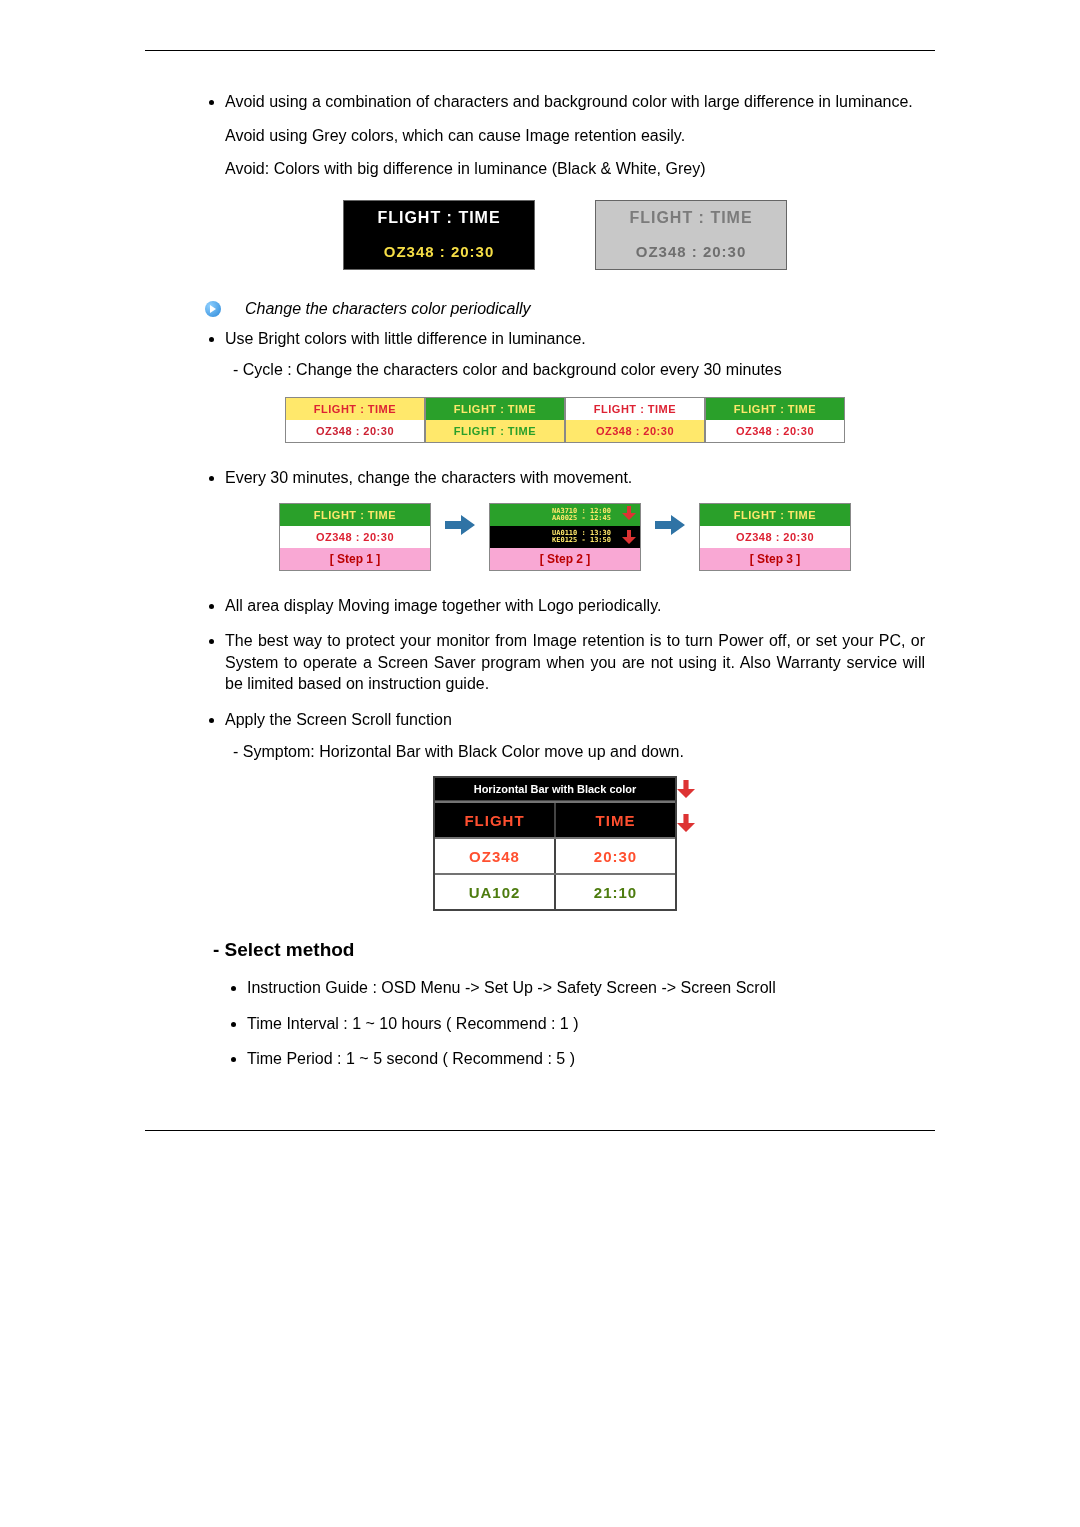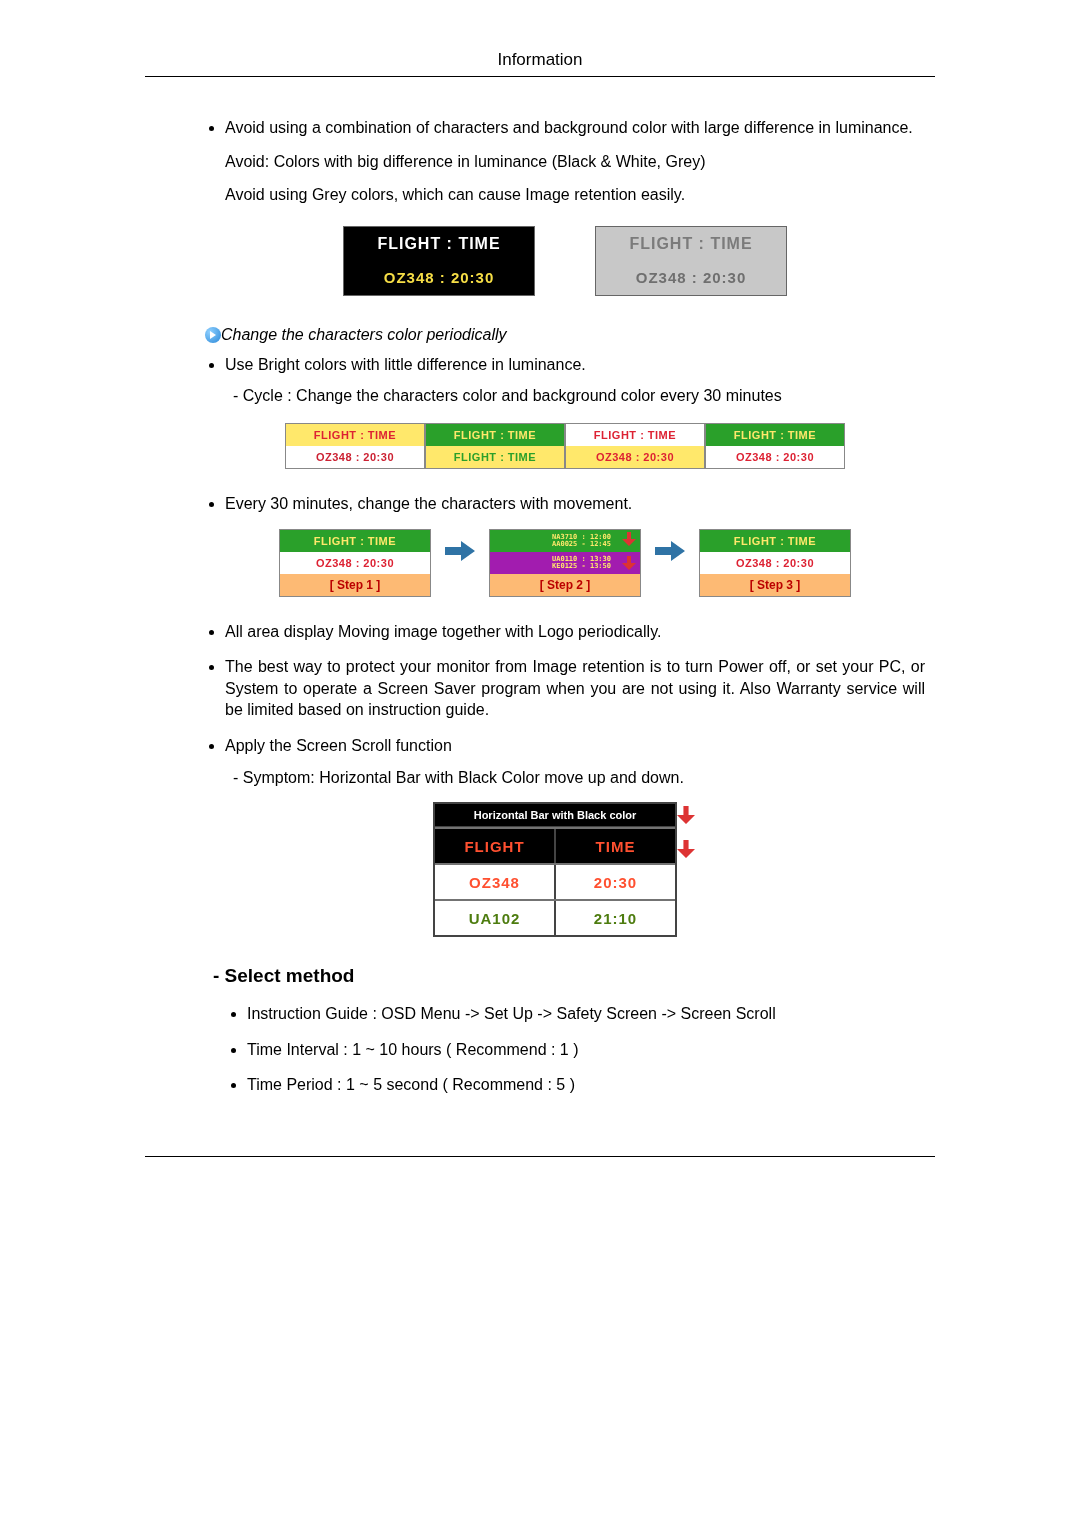--- a/index.html
+++ b/index.html
@@ -45,21 +45,21 @@
   }
   .sub-indent {
     margin-top: 10px;
     margin-left: 8px;
   }
 
   
   .arrow-row {
     display: flex;
     align-items: center;
-    gap: 0;
+    gap: 24px;
     margin: 20px 0 10px 0;
   }
   .arrow-icon {
     width: 16px; height: 16px;
     border-radius: 50%;
     background: radial-gradient(circle at 30% 30%, #8fd0ff, #2a88d8);
     display:flex; align-items:center; justify-content:center;
     color:#fff; font-size:11px;
   }
   .arrow-icon svg { width:10px; height:10px; }
@@ -125,21 +125,21 @@
   .steppanel .r {
     height: 22px;
     display:flex; align-items:center; justify-content:center;
     font-weight:bold;
     font-size:11px;
     letter-spacing: 0.5px;
   }
   .steppanel .cap {
     height:22px;
     display:flex; align-items:center; justify-content:center;
-    background:#fdba74;
+    background:#f9a8d4;
     color: #b00;
     font-size:12px;
     font-weight:bold;
   }
   .step2-inner { position:relative; }
   .step2-inner .r {
     line-height:1;
     font-size:7px;
     letter-spacing:0;
     font-family: monospace;
@@ -202,29 +202,28 @@
   .section-h {
     font-weight:bold;
     font-size:19px;
     margin: 24px 0 16px 8px;
   }
 </style>
 </head>
 <body>
 
 <div class="page">
-  <div class="header-title">Information</div>
   <hr class="hr-top">
 
   <div class="content">
     <ul class="bullets">
       <li>
         <span>Avoid using a combination of characters and background color with large difference in luminance.</span>
+        <div class="sub">Avoid using Grey colors, which can cause Image retention easily.</div>
         <div class="sub">Avoid: Colors with big difference in luminance (Black &amp; White, Grey)</div>
-        <div class="sub">Avoid using Grey colors, which can cause Image retention easily.</div>
       </li>
     </ul>
 
     <div class="fig-row1">
       <div class="panel-large">
         <div class="r p1a-r1">FLIGHT  :  TIME</div>
         <div class="r p1a-r2">OZ348    :   20:30</div>
       </div>
       <div class="panel-large">
         <div class="r p1b-r1">FLIGHT  :  TIME</div>
@@ -289,21 +288,21 @@
       <div class="steppanel step2-inner">
         <div class="step2-down">
           <svg width="14" height="14" viewBox="0 0 14 14">
               <path d="M5 0 H9 V7 H14 L7 14 L0 7 H5 Z" fill="#d33"></path>
             </svg>
         </div>
         <div class="r" style="background:#2aa02a;color:#ffe86b;flex-direction:column">
           <span>NA3710  :  12:00</span>
           <span>AA0025  -  12:45</span>
         </div>
-        <div class="r" style="background:#a21caf;color:#ffe86b;flex-direction:column">
+        <div class="r" style="background:#000000;color:#ffe86b;flex-direction:column">
           <span>UA0110  :  13:30</span>
           <span>KE0125  -  13:50</span>
         </div>
         <div class="cap">[ Step 2 ]</div>
         <div style="position:absolute;right:4px;top:26px">
           <svg width="14" height="14" viewBox="0 0 14 14">
               <path d="M5 0 H9 V7 H14 L7 14 L0 7 H5 Z" fill="#d33"></path>
             </svg>
         </div>
       </div>

